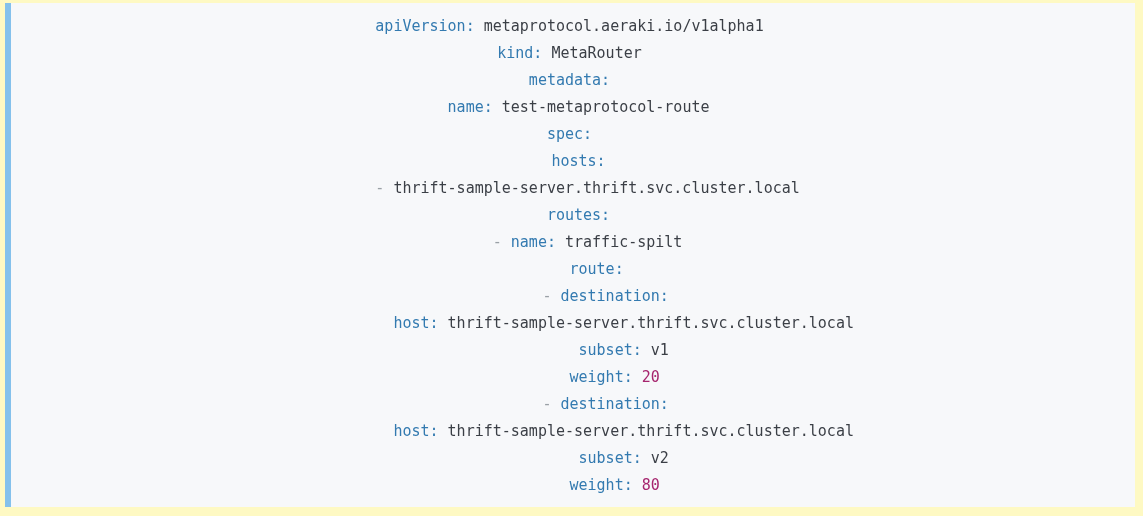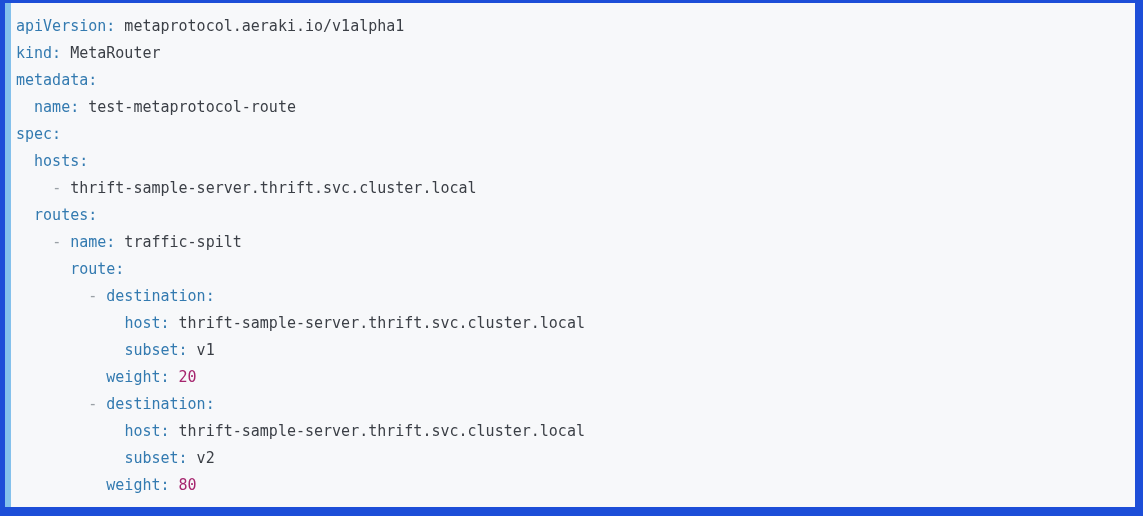--- a/index.html
+++ b/index.html
@@ -13,22 +13,23 @@
   * { box-sizing: border-box; }
   html, body {
     margin: 0;
     padding: 0;
     background: #ffffff;
   }
   .page {
     position: relative;
     width: 1143px;
     height: 516px;
-    background: #1d4ed8;
+    background: #fef9c3;
     overflow: hidden;
+    text-align: center;
   }
   .code-block {
     position: absolute;
     left: 5px;
     top: 3px;
     width: 1130px;
     height: 504px;
     margin: 0;
     background: var(--bg);
     overflow: hidden;

